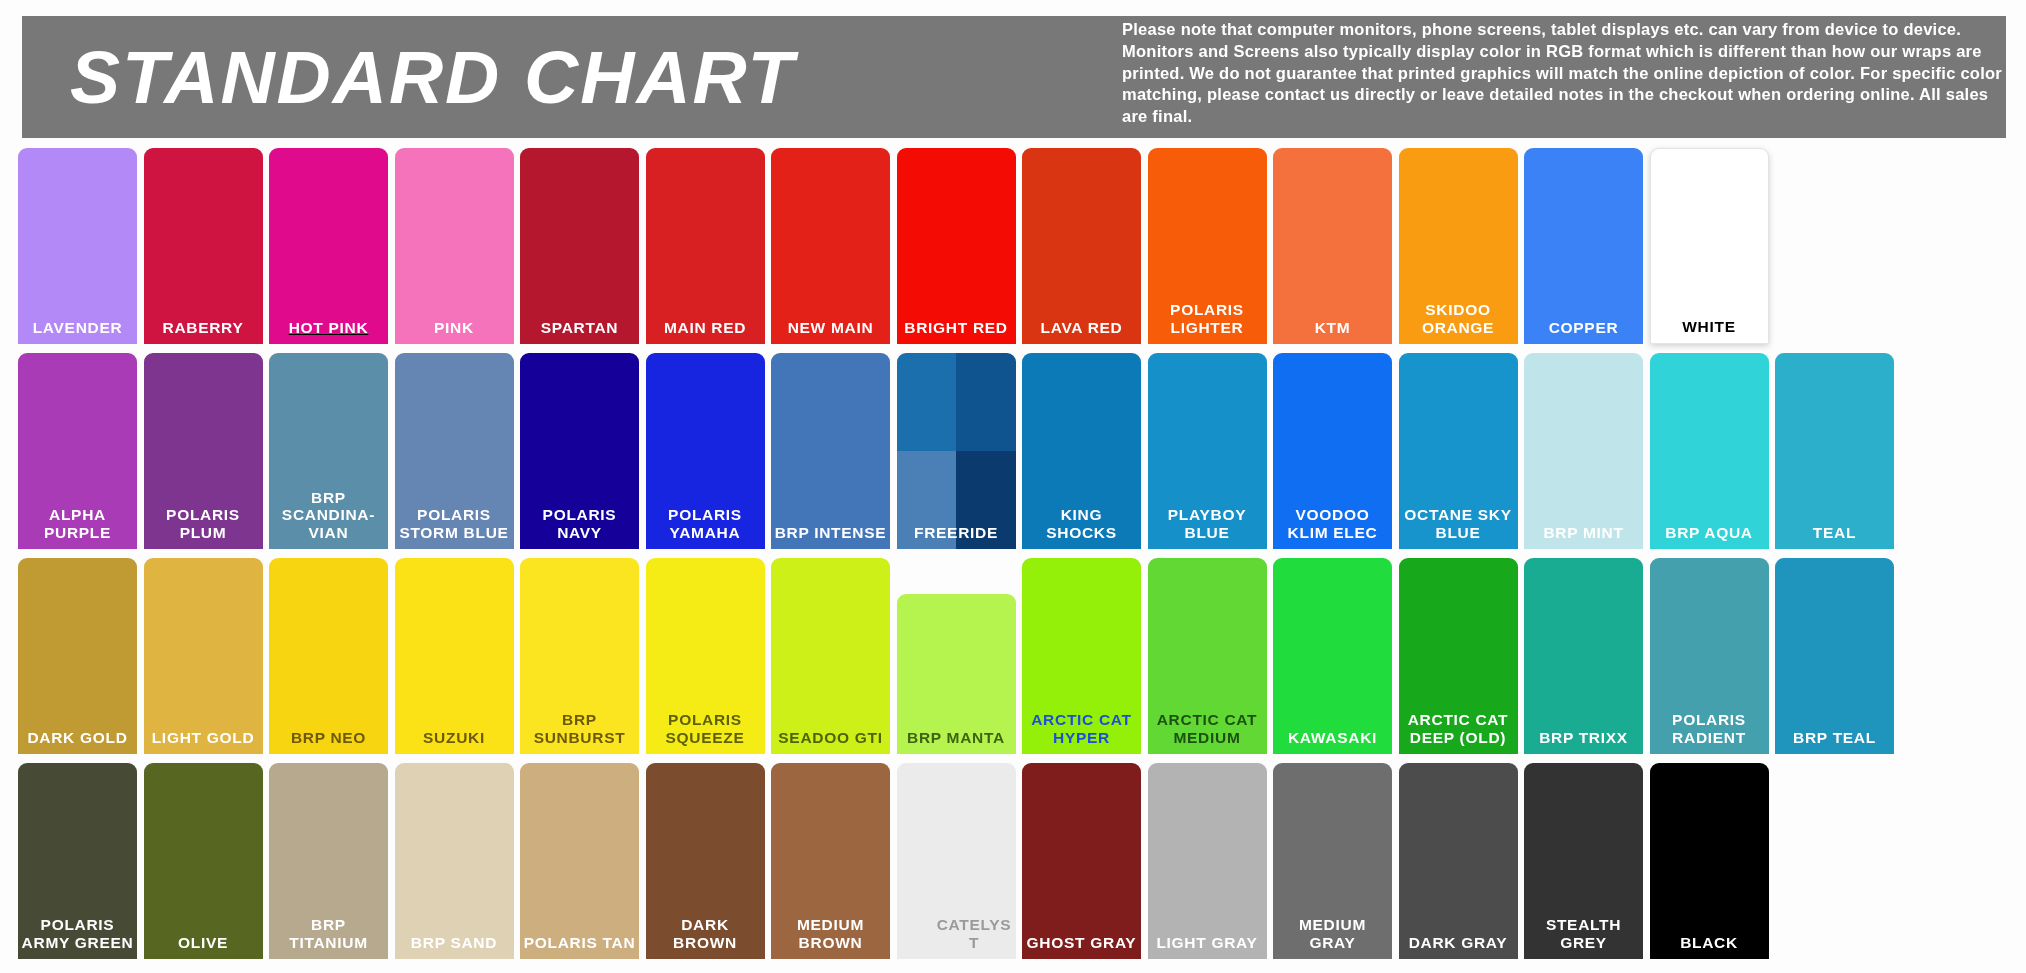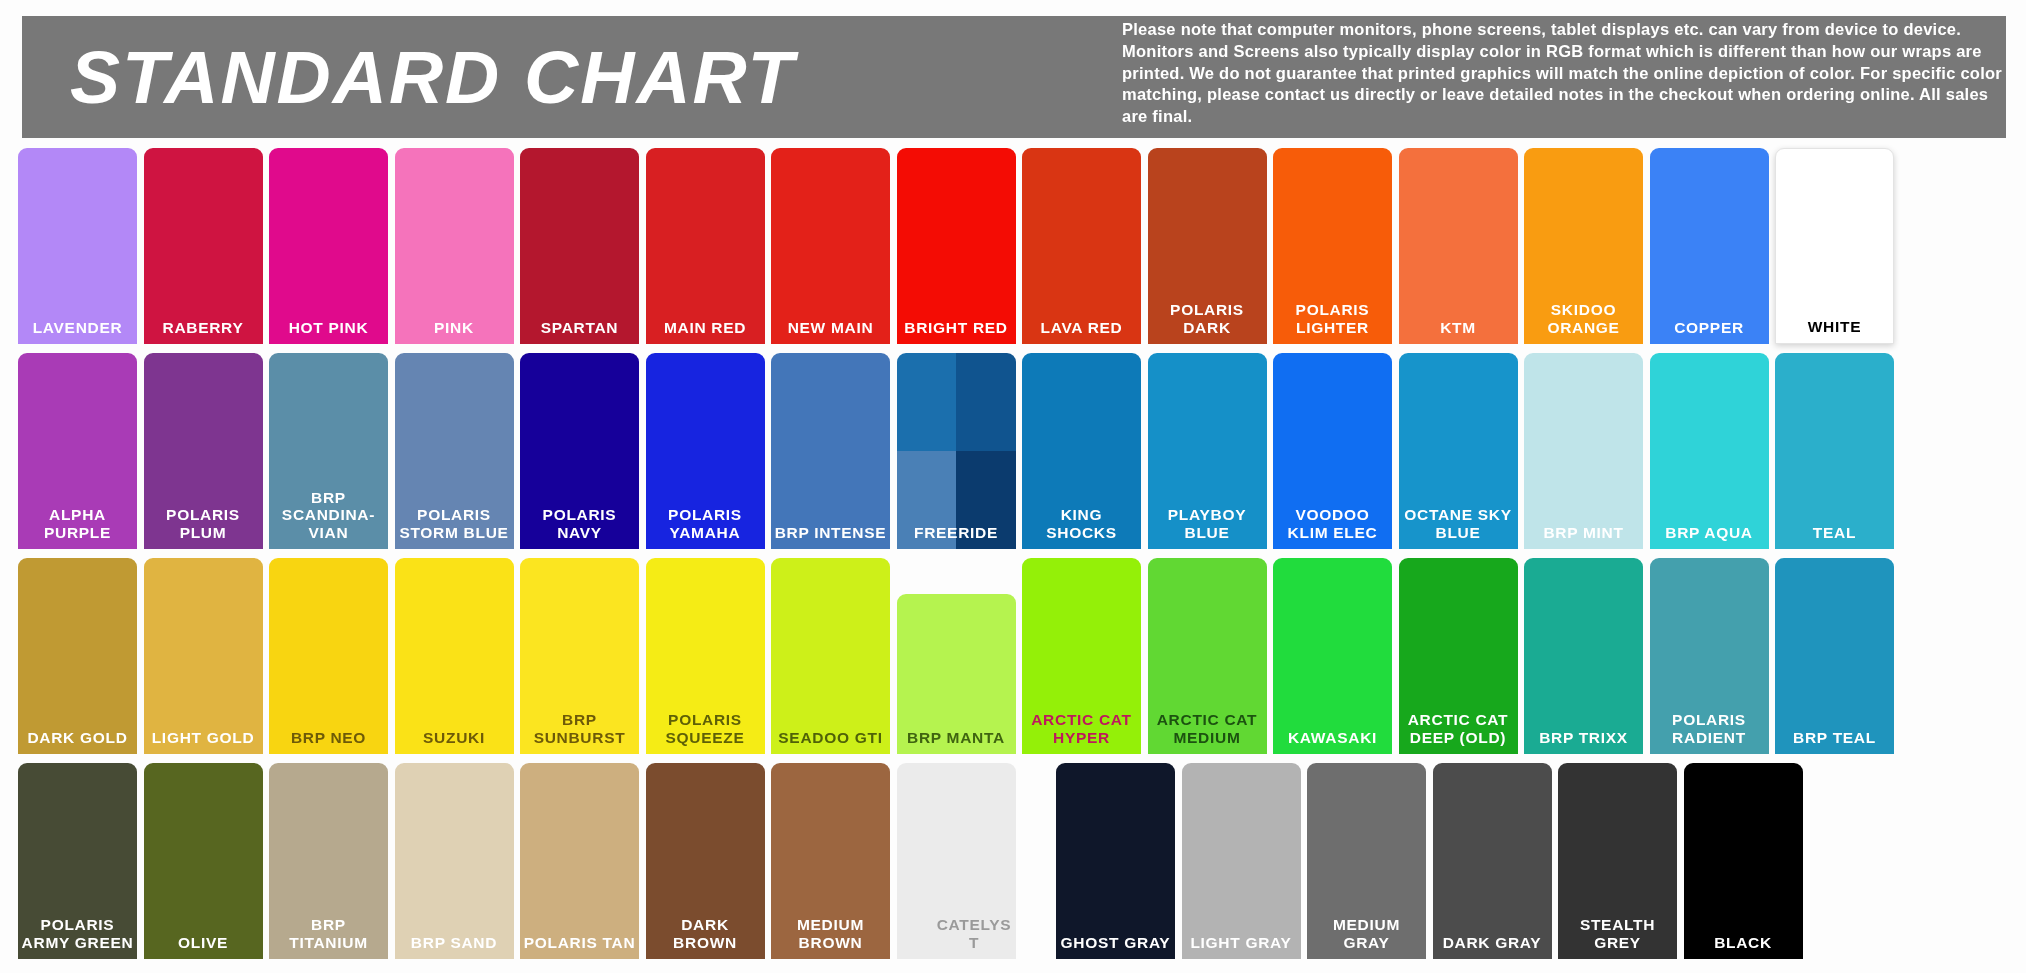--- a/index.html
+++ b/index.html
@@ -119,43 +119,40 @@
   <div class="disclaimer">Please note that computer monitors, phone screens, tablet displays etc. can vary from device to device. Monitors and Screens also typically display color in RGB format which is different than how our wraps are printed. We do not guarantee that printed graphics will match the online depiction of color. For specific color matching, please contact us directly or leave detailed notes in the checkout when ordering online. All sales are final.</div>
 
   <div class="grid">
       <div class="swatch-row">
         <div class="swatch" style="background: rgb(179, 136, 247);">
           <div class="swatch-label" style="color: rgb(255, 255, 255);">LAVENDER</div>
         </div>
         <div class="swatch" style="background: rgb(207, 20, 65);">
           <div class="swatch-label" style="color: rgb(255, 255, 255);">RABERRY</div>
         </div>
-        <div class="swatch" style="background: rgb(224, 10, 140);">
+        <div class="swatch" style="background: rgb(224, 10, 140); text-decoration: underline;">
           <div class="swatch-label" style="color: rgb(255, 255, 255);">HOT PINK</div>
         </div>
         <div class="swatch" style="background: rgb(245, 115, 187);">
           <div class="swatch-label" style="color: rgb(255, 255, 255);">PINK</div>
         </div>
         <div class="swatch" style="background: rgb(180, 23, 46);">
           <div class="swatch-label" style="color: rgb(255, 255, 255);">SPARTAN</div>
         </div>
         <div class="swatch" style="background: rgb(216, 31, 34);">
           <div class="swatch-label" style="color: rgb(255, 255, 255);">MAIN RED</div>
         </div>
         <div class="swatch" style="background: rgb(227, 33, 25);">
           <div class="swatch-label" style="color: rgb(255, 255, 255);">NEW MAIN</div>
         </div>
         <div class="swatch" style="background: rgb(244, 12, 4);">
           <div class="swatch-label" style="color: rgb(255, 255, 255);">BRIGHT RED</div>
         </div>
         <div class="swatch" style="background: rgb(217, 53, 19);">
           <div class="swatch-label" style="color: rgb(255, 255, 255);">LAVA RED</div>
-        </div>
-        <div class="swatch" style="background: rgb(185, 67, 29);">
-          <div class="swatch-label" style="color: rgb(255, 255, 255);">POLARIS DARK</div>
         </div>
         <div class="swatch" style="background: rgb(247, 92, 9);">
           <div class="swatch-label" style="color: rgb(255, 255, 255);">POLARIS LIGHTER</div>
         </div>
         <div class="swatch" style="background: rgb(244, 112, 61);">
           <div class="swatch-label" style="color: rgb(255, 255, 255);">KTM</div>
         </div>
         <div class="swatch" style="background: rgb(249, 156, 17);">
           <div class="swatch-label" style="color: rgb(255, 255, 255);">SKIDOO ORANGE</div>
         </div>
@@ -238,21 +235,21 @@
         <div class="swatch" style="background: rgb(245, 236, 21);">
           <div class="swatch-label" style="color: rgb(94, 96, 7);">POLARIS SQUEEZE</div>
         </div>
         <div class="swatch" style="background: rgb(205, 240, 25);">
           <div class="swatch-label" style="color: rgb(79, 98, 8);">SEADOO GTI</div>
         </div>
         <div class="swatch" style="background: rgb(181, 243, 79); margin-top: 36px;">
           <div class="swatch-label" style="color: rgb(63, 100, 16);">BRP MANTA</div>
         </div>
         <div class="swatch" style="background: rgb(148, 240, 8);">
-          <div class="swatch-label" style="color: #be185d;">ARCTIC CAT HYPER</div>
+          <div class="swatch-label" style="color: #1d4ed8;">ARCTIC CAT HYPER</div>
         </div>
         <div class="swatch" style="background: rgb(97, 216, 51);">
           <div class="swatch-label" style="color: rgb(28, 82, 16);">ARCTIC CAT MEDIUM</div>
         </div>
         <div class="swatch" style="background: rgb(33, 220, 61); justify-content: flex-end;">
           <div class="swatch-label" style="color: rgb(255, 255, 255);">KAWASAKI</div>
         </div>
         <div class="swatch" style="background: rgb(23, 168, 28);">
           <div class="swatch-label" style="color: rgb(255, 255, 255);">ARCTIC CAT DEEP (OLD)</div>
         </div>
@@ -284,21 +281,21 @@
         </div>
         <div class="swatch" style="background: rgb(123, 76, 46);">
           <div class="swatch-label" style="color: rgb(255, 255, 255);">DARK BROWN</div>
         </div>
         <div class="swatch" style="background: rgb(156, 102, 64);">
           <div class="swatch-label" style="color: rgb(255, 255, 255);">MEDIUM BROWN</div>
         </div>
         <div class="swatch" style="background: rgb(235, 235, 235); padding-left: 36px;">
           <div class="swatch-label" style="color: rgb(154, 154, 154);">CATELYST</div>
         </div>
-        <div class="swatch" style="background: #0f172a; margin-left: 34px;">
+        <div class="swatch" style="background: #7f1d1d;">
           <div class="swatch-label" style="color: rgb(255, 255, 255);">GHOST GRAY</div>
         </div>
         <div class="swatch" style="background: rgb(179, 179, 179);">
           <div class="swatch-label" style="color: rgb(255, 255, 255);">LIGHT GRAY</div>
         </div>
         <div class="swatch" style="background: rgb(110, 110, 110);">
           <div class="swatch-label" style="color: rgb(255, 255, 255);">MEDIUM GRAY</div>
         </div>
         <div class="swatch" style="background: rgb(76, 76, 76);">
           <div class="swatch-label" style="color: rgb(255, 255, 255);">DARK GRAY</div>

